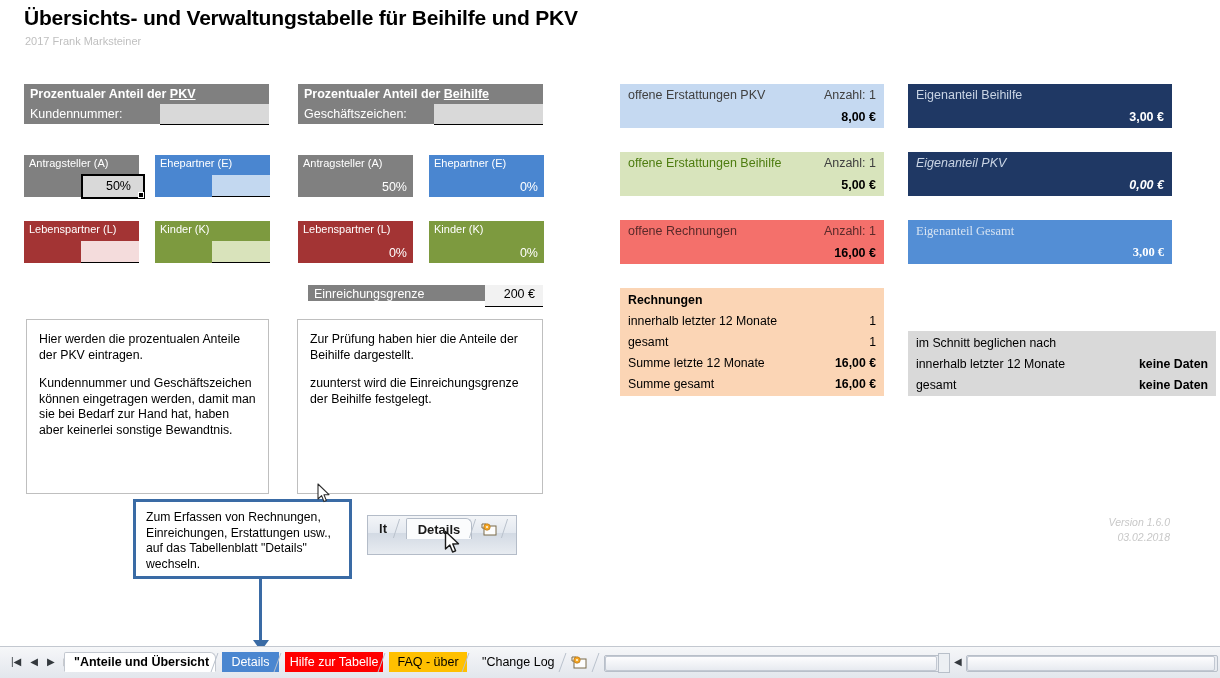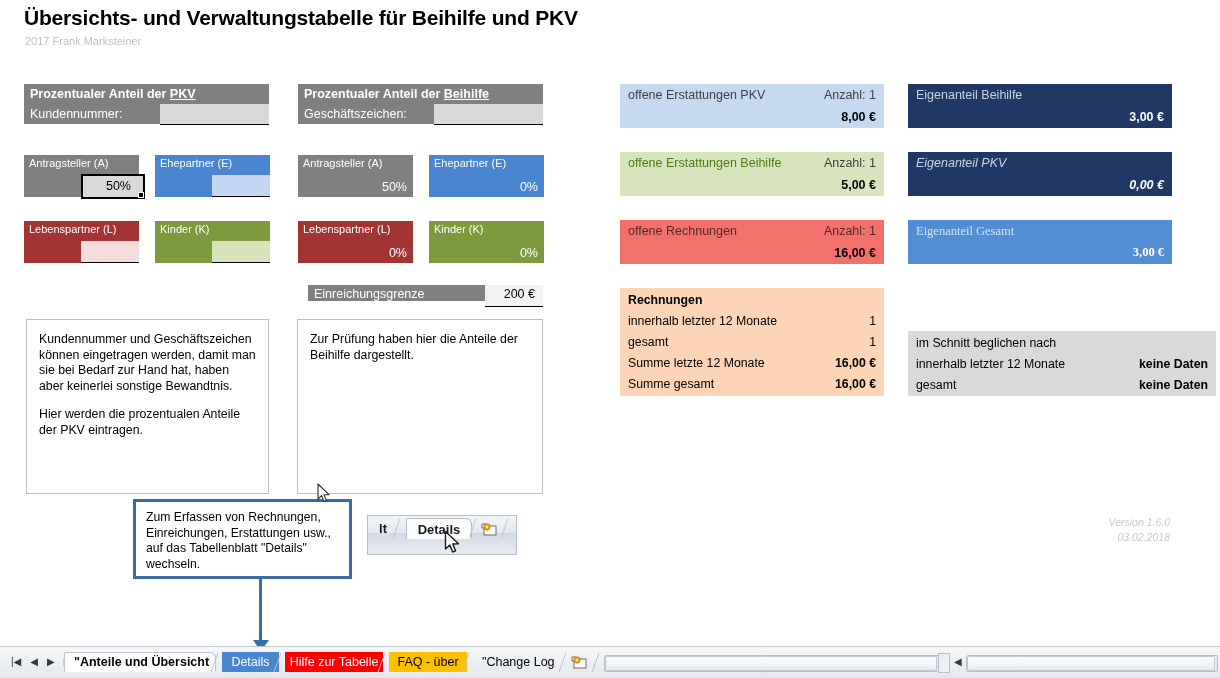--- a/index.html
+++ b/index.html
@@ -147,26 +147,27 @@
 </div>
 <div class="pcell" style="left:429px;top:221px;width:115px;height:42px;background:#7d9a3f;">
   <span class="lab">Kinder (K)</span>
   <span class="val">0%</span>
 </div>
 
 <div class="abs limit-lab" style="left:298px;top:285px;width:187px;height:16px;margin-left:10px;">Einreichungsgrenze</div>
 <div class="abs limit-val" style="left:485px;top:285px;width:58px;height:22px;">200 €</div>
 
 <div class="abs infobox" style="left:26px;top:319px;width:243px;height:175px;">
+  <p>Hier werden die prozentualen Anteile der PKV eintragen.</p>
   <p>Kundennummer und Geschäftszeichen können eingetragen werden, damit man sie bei Bedarf zur Hand hat, haben aber keinerlei sonstige Bewandtnis.</p>
-  <p>Hier werden die prozentualen Anteile der PKV eintragen.</p>
 </div>
 
 <div class="abs infobox" style="left:297px;top:319px;width:246px;height:175px;">
   <p>Zur Prüfung haben hier die Anteile der Beihilfe dargestellt.</p>
+  <p>zuunterst wird die Einreichungsgrenze der Beihilfe festgelegt.</p>
 </div>
 
 <div class="card" style="left:620px;top:84px;width:264px;height:44px;background:#c5d9f1;">
   <span class="ctitle" style="color:#404040;">offene Erstattungen PKV</span>
   <span class="ccount" style="color:#404040;">Anzahl: 1</span>
   <span class="camount" style="color:#000;">8,00 €</span>
 </div>
 
 <div class="card" style="left:620px;top:152px;width:264px;height:44px;background:#d8e4bc;">
   <span class="ctitle" style="color:#4d7c0f;">offene Erstattungen Beihilfe</span>

